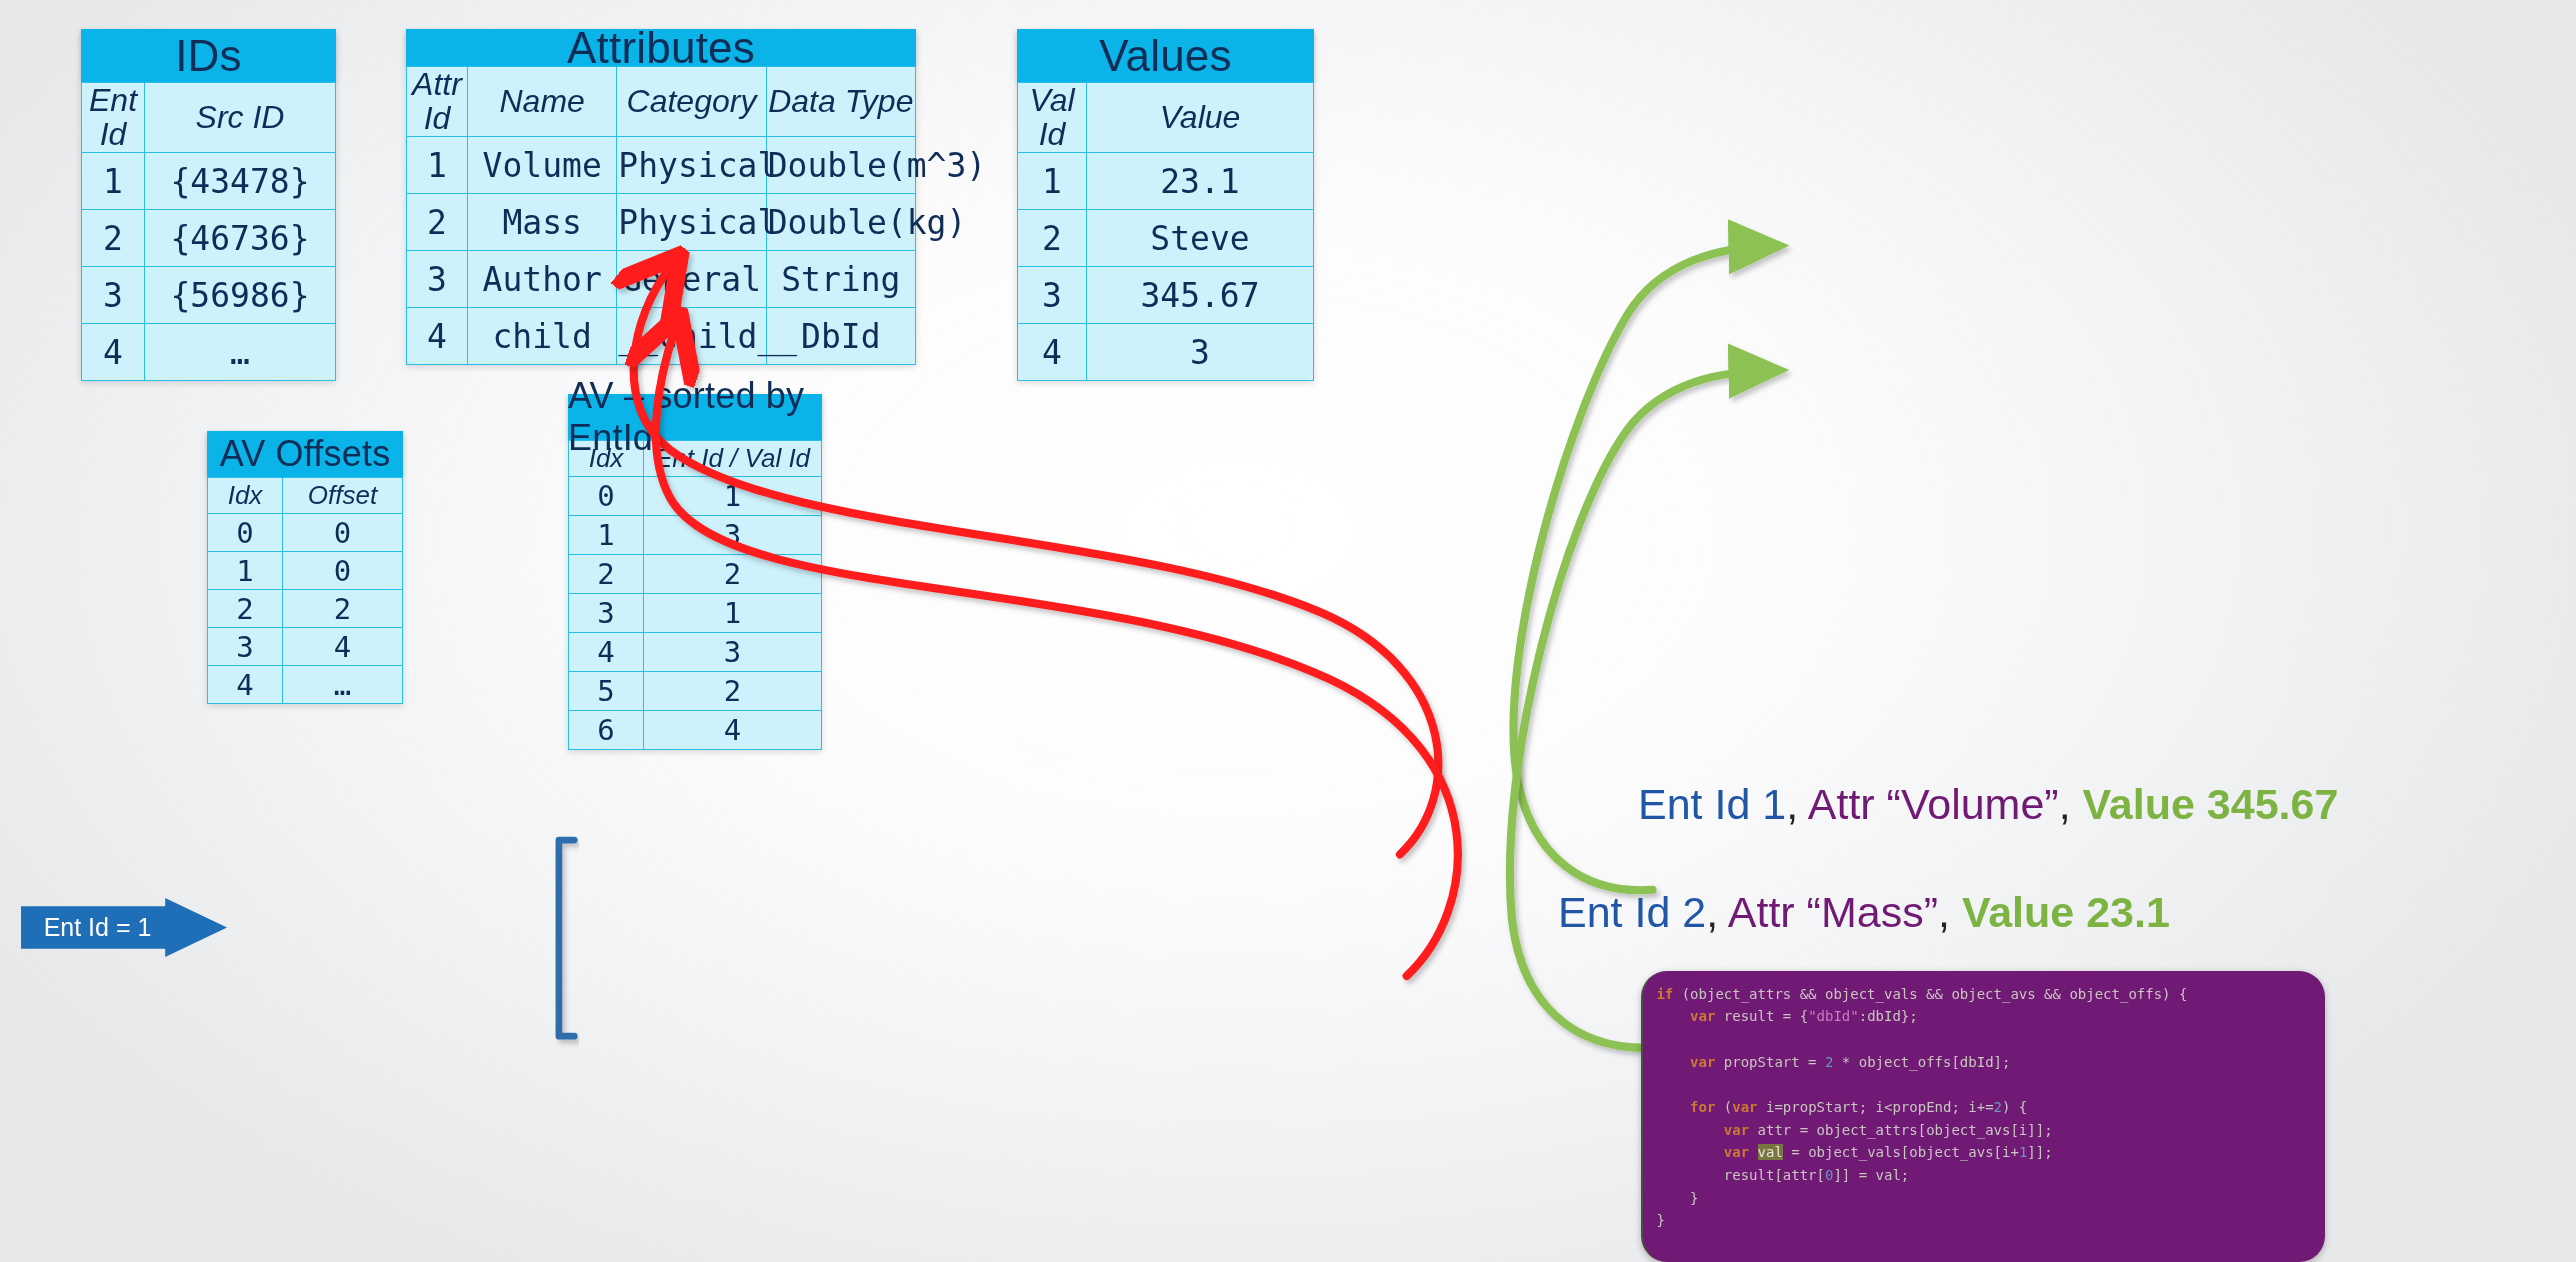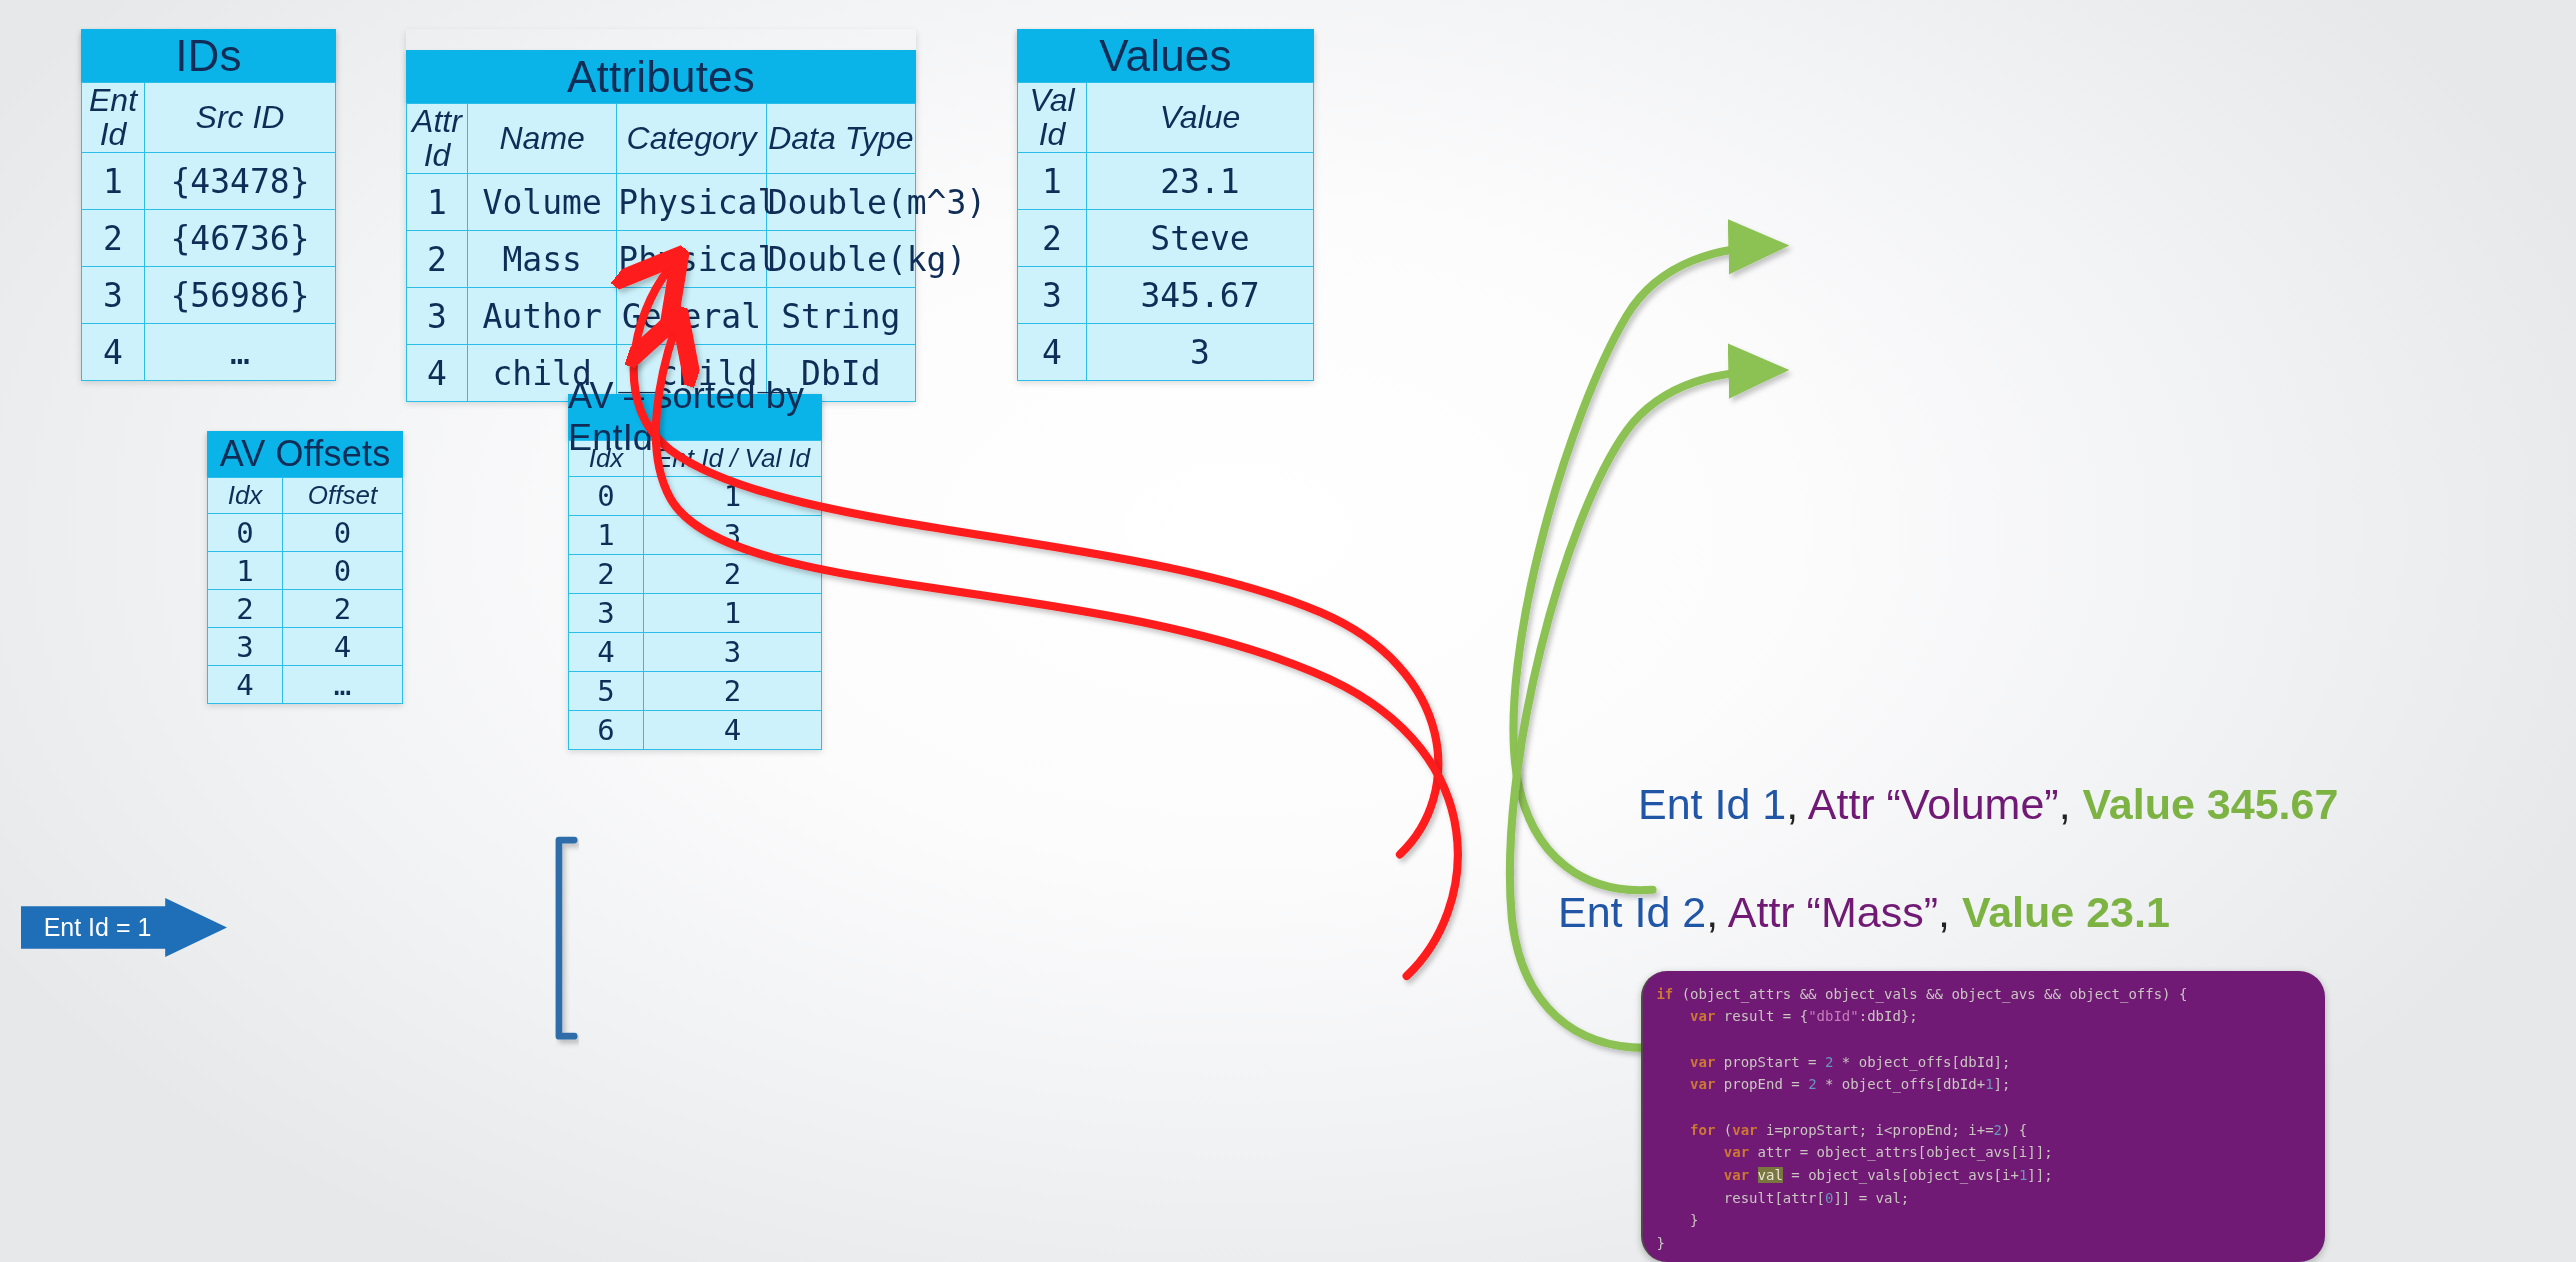--- a/index.html
+++ b/index.html
@@ -26,21 +26,21 @@
   .tbl tr.hdr td{
     font-family:"Liberation Sans",sans-serif;
     font-style:italic;font-size:32px;line-height:1.05;
   }
   .sh{box-shadow:0 2.9px 6.7px rgba(0,0,0,.14);}
 
   
   #t-ids     {left:81px;  top:29px;  width:255px;}
   #t-ids .cap{height:53px;}
   #t-attrs   {left:406px; top:29px;  width:510px;}
-  #t-attrs .cap{height:53px;margin-top:21px;}
+  #t-attrs .cap{height:37px;}
   #t-vals    {left:1017px;top:29px;  width:297px;}
   #t-vals .cap{height:53px;}
   #t-off     {left:207px; top:407px; width:196px;margin-top:24px;}
   #t-off .cap{height:46px;font-size:36px;}
   #t-av      {left:568px; top:394px; width:254px;}
   #t-av .cap {height:46px;font-size:36px;}
 
   #t-ids  col.c1{width:63px;}
   #t-attrs col.c1{width:61px;}
   #t-vals col.c1{width:69px;}
@@ -323,21 +323,20 @@
 </div>
 <div class="callout" id="call2">
   <span class="c-blue">Ent Id 2</span><span class="c-dark">, </span><span class="c-red">Attr “Mass”</span><span class="c-dark">, </span><span class="c-green">Value 23.1</span>
 </div>
 
 <div id="code">
   <div class="ln"><span class="k-kw">if</span> (object_attrs &amp;&amp; object_vals &amp;&amp; object_avs &amp;&amp; object_offs) {</div>
   <div class="ln">    <span class="k-kw">var</span> result = {<span class="k-str">"dbId"</span>:dbId};</div>
   <div class="ln">&nbsp;</div>
   <div class="ln">    <span class="k-kw">var</span> propStart = <span class="k-num">2</span> * object_offs[dbId];</div>
-  <div class="ln">    <span class="k-kw">var</span> propEnd = <span class="k-num">2</span> * object_offs[dbId+<span class="k-num">1</span>];</div>
   <div class="ln">&nbsp;</div>
   <div class="ln">    <span class="k-kw">for</span> (<span class="k-kw">var</span> i=propStart; i&lt;propEnd; i+=<span class="k-num">2</span>) {</div>
   <div class="ln">        <span class="k-kw">var</span> attr = object_attrs[object_avs[i]];</div>
   <div class="ln">        <span class="k-kw">var</span> <span class="k-hl">val</span> = object_vals[object_avs[i+<span class="k-num">1</span>]];</div>
   <div class="ln">        result[attr[<span class="k-num">0</span>]] = val;</div>
   <div class="ln">    }</div>
   <div class="ln">}</div>
 </div>
 
 

